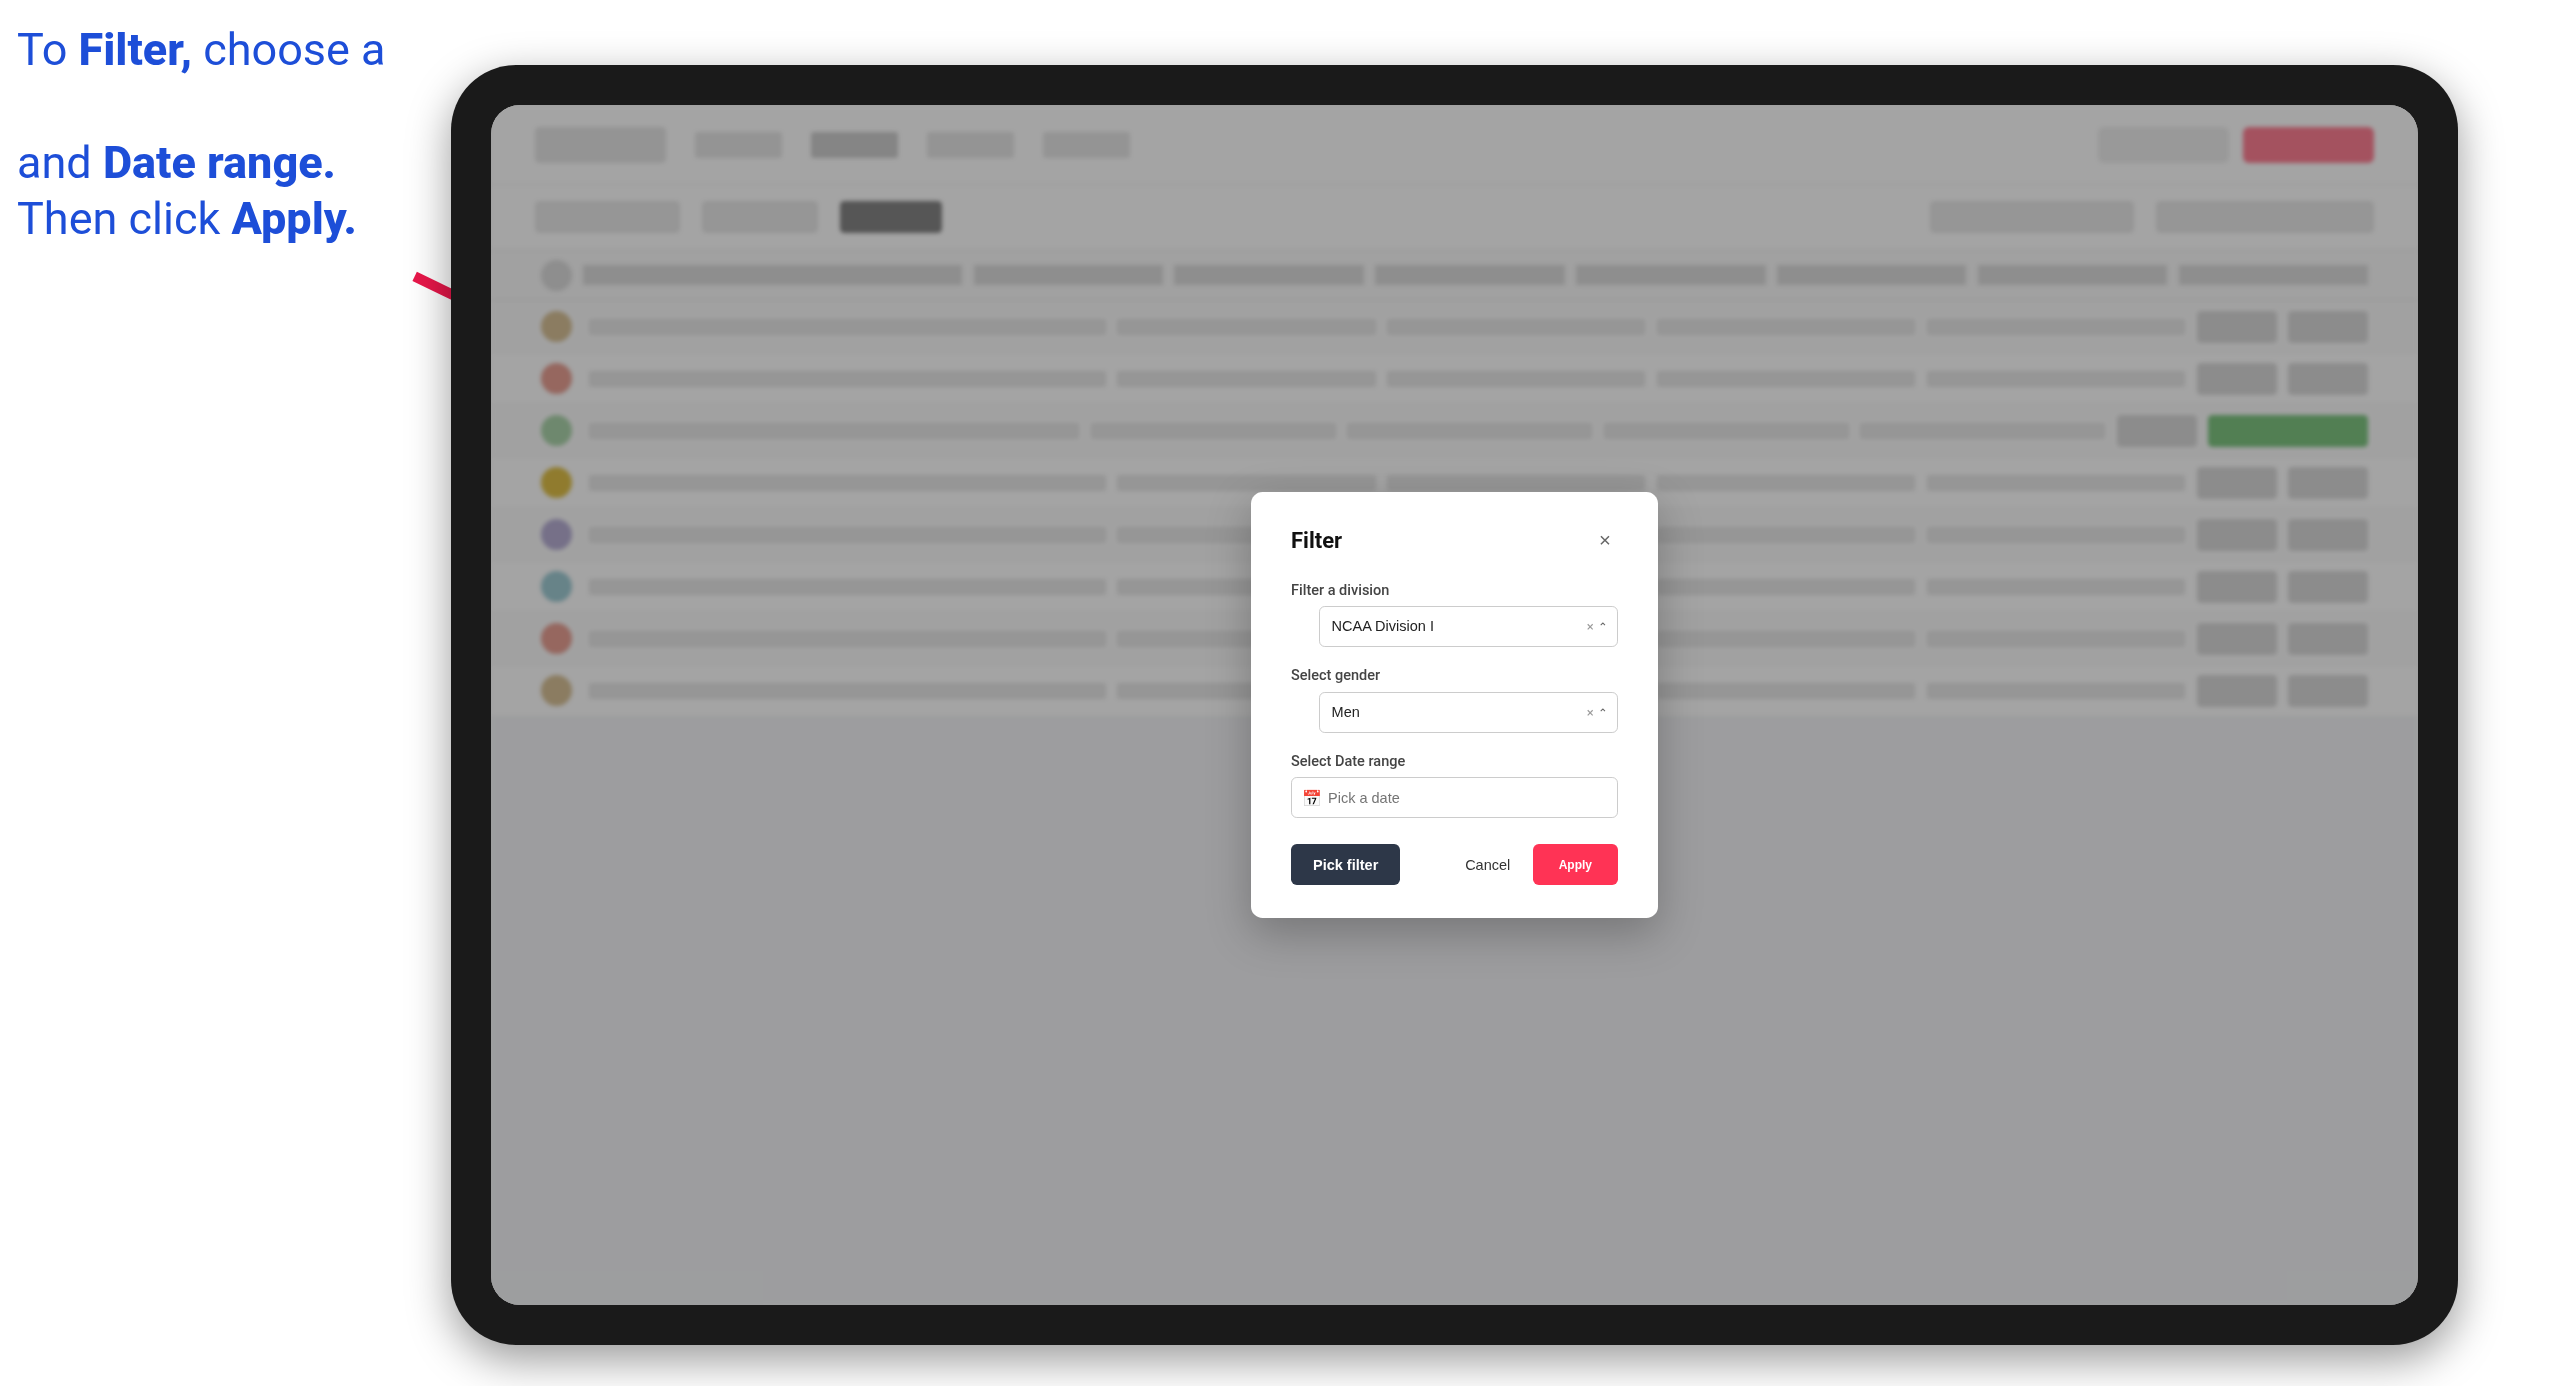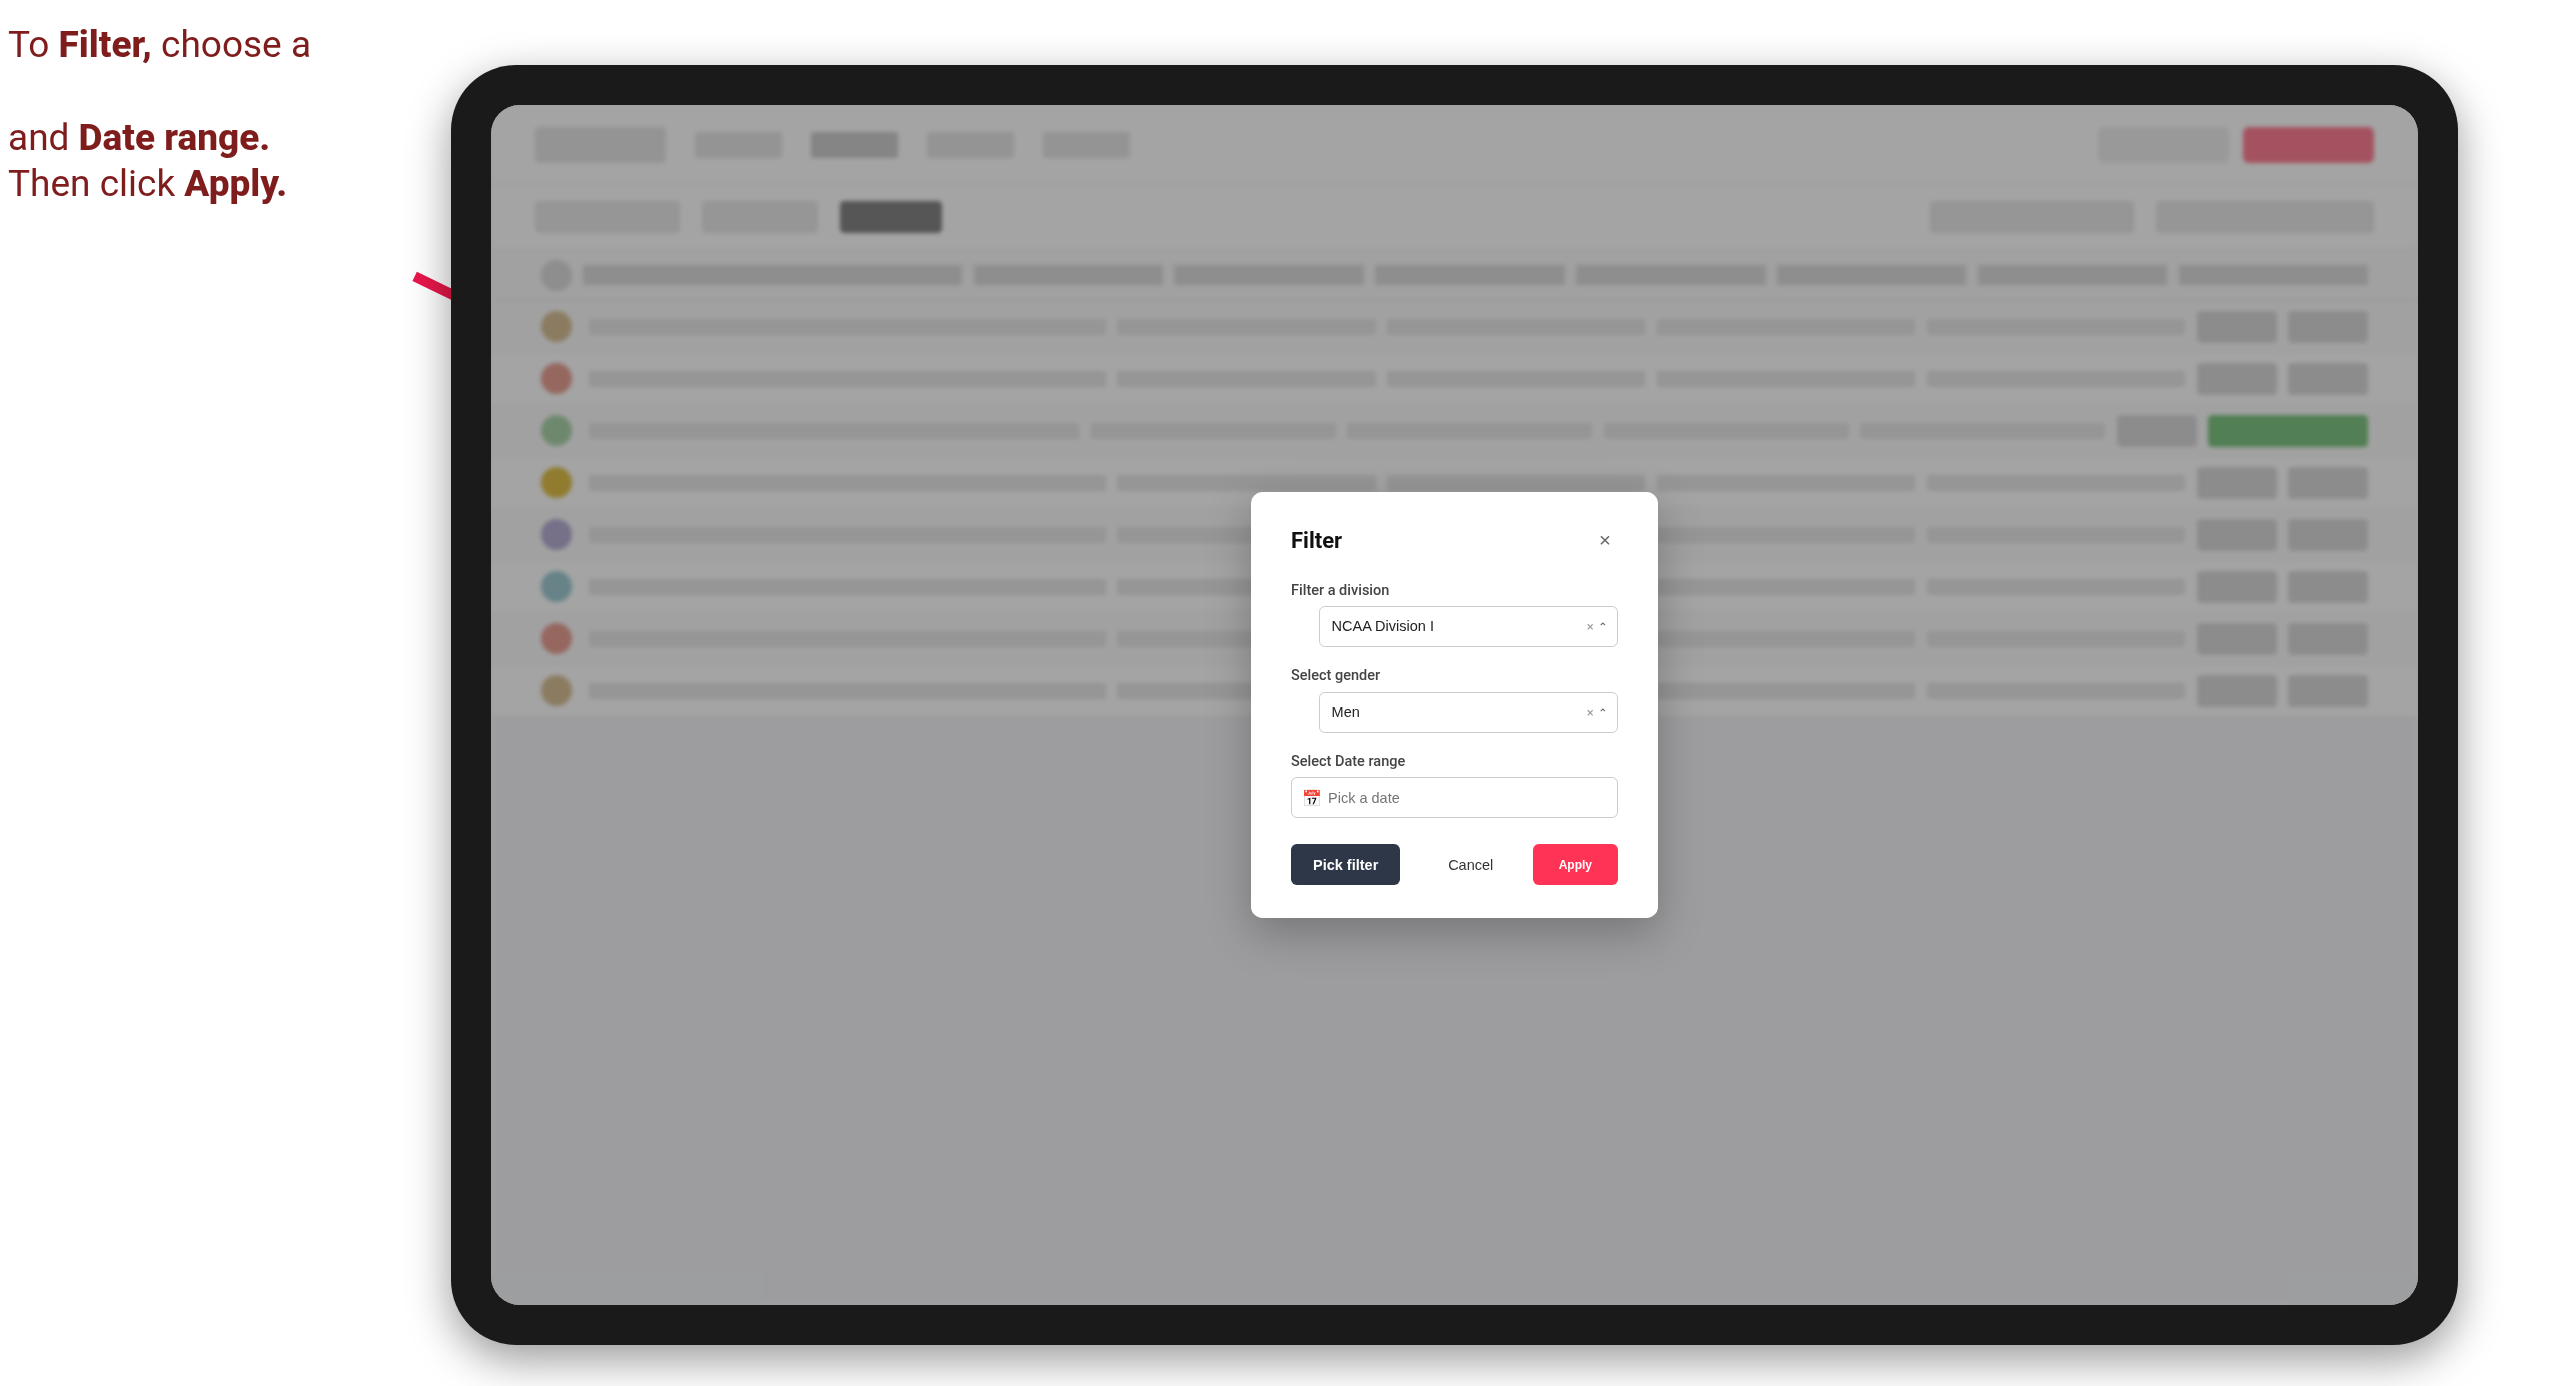--- a/index.html
+++ b/index.html
@@ -9,25 +9,25 @@
       width: 2576px;
       height: 1386px;
       overflow: hidden;
       position: relative;
     }
 
     
     .instruction-text {
       position: absolute;
       top: 22px;
-      left: 8px;
+      left: 17px;
       width: 422px;
-      font-size: 37px;
+      font-size: 45px;
       line-height: 1.25;
-      color: #7f1d1d;
+      color: #1d4ed8;
     }
     .instruction-text strong {
       font-weight: 800;
     }
 
     
     .arrow-svg {
       position: absolute;
       top: 0;
       left: 0;
@@ -346,21 +346,21 @@
       color: #fff;
       border: none;
       border-radius: 5.8px;
       font-size: 14.5px;
       font-weight: 600;
       cursor: pointer;
     }
 
     .modal-footer-right {
       display: flex;
-      gap: 19px;
+      gap: 2px;
     }
 
     .btn-cancel {
       height: 41px;
       padding: 0 20.4px;
       background: none;
       color: #333;
       border: none;
       font-size: 14.5px;
       cursor: pointer;

